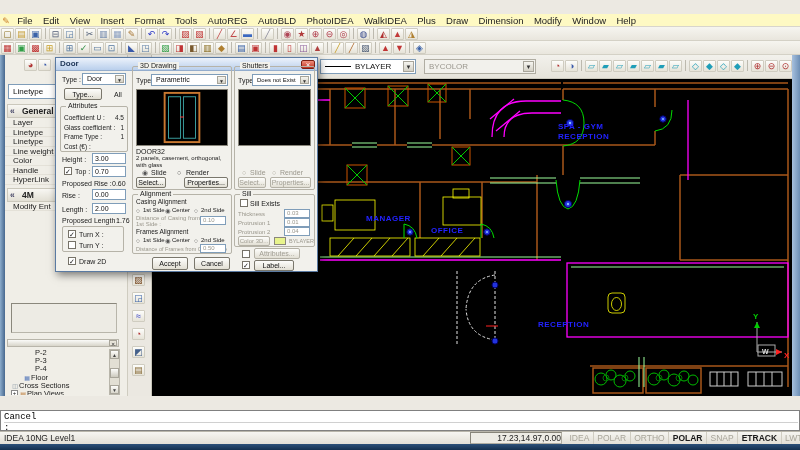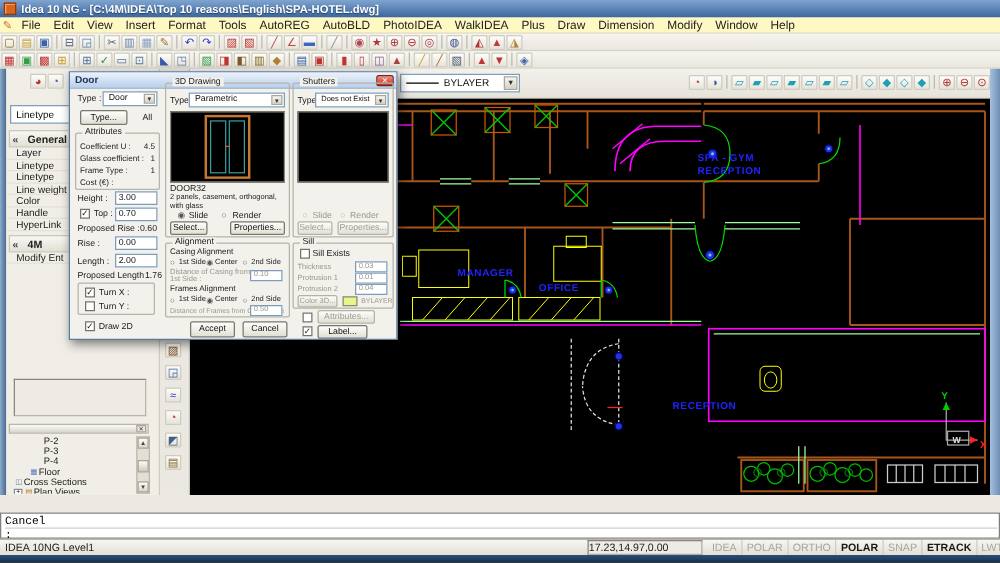--- a/index.html
+++ b/index.html
@@ -108,47 +108,44 @@
   .tab.active{background:#fff;font-weight:bold;color:#000}
   
   #cmd{left:0;top:410px;width:800px;height:21px;background:#fff;border:1px solid #808080;
     font-family:"Liberation Mono",monospace;font-size:9px;color:#000}
   #cmd1{position:absolute;left:3px;top:1px}
   #cmd2{position:absolute;left:3px;top:11px;border-top:1px solid #d0d0d0;width:794px}
   
   #status{left:0;top:431px;width:800px;height:13px;background:linear-gradient(#f6f5f1,#e2dfd6);
     border-top:1px solid #b8b5aa;font-size:8.5px;color:#222}
   #statusleft{position:absolute;left:4px;top:1px}
-  #coords{position:absolute;left:470px;top:0;width:92px;height:12px;line-height:11px;text-align:left;
+  #coords{position:absolute;left:470px;top:0;width:92px;height:12px;line-height:11px;text-align:right;
     border:1px solid #b0ada2;border-top-color:#88857a;border-left-color:#88857a;background:#edebe4}
   #toggles{position:absolute;left:566px;top:0;height:13px;white-space:nowrap}
   .tg{display:inline-block;padding:0 3.5px;height:12px;line-height:12px;color:#a8a59a;border-right:1px solid #d0cdc2}
   .tg.on{color:#1a1a1a;font-weight:bold}
   #bottomstrip{left:0;top:444px;width:800px;height:6px;background:linear-gradient(#2c5079,#14304f)}
 </style>
 </head>
 <body>
 
 <div id="win">
 
-  <div id="titlebar" class="abs">
-    <span id="appicon"></span>
-    <span id="titletext">Idea 10 NG  - [C:\4M\IDEA\Top 10 reasons\English\SPA-HOTEL.dwg]</span>
-  </div>
 
   <div id="menubar" class="abs">
     <span id="menuicon">✎</span><span><span class="menu-item">File</span><span class="menu-item">Edit</span><span class="menu-item">View</span><span class="menu-item">Insert</span><span class="menu-item">Format</span><span class="menu-item">Tools</span><span class="menu-item">AutoREG</span><span class="menu-item">AutoBLD</span><span class="menu-item">PhotoIDEA</span><span class="menu-item">WalkIDEA</span><span class="menu-item">Plus</span><span class="menu-item">Draw</span><span class="menu-item">Dimension</span><span class="menu-item">Modify</span><span class="menu-item">Window</span><span class="menu-item">Help</span></span>
   </div>
 
   <div id="tb1" class="tb abs"><span class="icon" style="color: rgb(138, 109, 30);">▢</span><span class="icon" style="color: rgb(200, 162, 60);">▤</span><span class="icon" style="color: rgb(58, 98, 168);">▣</span><span class="sep"></span><span class="icon" style="color: rgb(85, 96, 122);">⊟</span><span class="icon" style="color: rgb(91, 126, 166);">◲</span><span class="sep"></span><span class="icon" style="color: rgb(74, 90, 116);">✂</span><span class="icon" style="color: rgb(111, 135, 173);">▥</span><span class="icon" style="color: rgb(143, 163, 196);">▦</span><span class="icon" style="color: rgb(165, 115, 46);">✎</span><span class="sep"></span><span class="icon" style="color: rgb(41, 54, 196);">↶</span><span class="icon" style="color: rgb(41, 54, 196);">↷</span><span class="sep"></span><span class="icon" style="color: rgb(192, 52, 52);">▨</span><span class="icon" style="color: rgb(192, 52, 52);">▧</span><span class="sep"></span><span class="icon" style="color: rgb(194, 72, 72);">╱</span><span class="icon" style="color: rgb(194, 72, 72);">∠</span><span class="icon" style="color: rgb(58, 104, 192);">▬</span><span class="sep"></span><span class="icon" style="color: rgb(138, 138, 154);">╱</span><span class="sep"></span><span class="icon" style="color: rgb(176, 72, 88);">◉</span><span class="icon" style="color: rgb(176, 58, 58);">★</span><span class="icon" style="color: rgb(176, 58, 72);">⊕</span><span class="icon" style="color: rgb(176, 58, 72);">⊖</span><span class="icon" style="color: rgb(176, 58, 72);">◎</span><span class="sep"></span><span class="icon" style="color: rgb(53, 72, 140);">◍</span><span class="sep"></span><span class="icon" style="color: rgb(176, 48, 48);">◭</span><span class="icon" style="color: rgb(194, 58, 58);">▲</span><span class="icon" style="color: rgb(176, 128, 48);">◮</span></div>
   <div id="tb2" class="tb abs"><span class="icon" style="color: rgb(192, 52, 52);">▦</span><span class="icon" style="color: rgb(47, 158, 70);">▣</span><span class="icon" style="color: rgb(192, 52, 52);">▩</span><span class="icon" style="color: rgb(200, 160, 42);">⊞</span><span class="sep"></span><span class="icon" style="color: rgb(85, 120, 160);">⊞</span><span class="icon" style="color: rgb(47, 142, 70);">✓</span><span class="icon" style="color: rgb(85, 120, 160);">▭</span><span class="icon" style="color: rgb(85, 120, 160);">⊡</span><span class="sep"></span><span class="icon" style="color: rgb(58, 90, 170);">◣</span><span class="icon" style="color: rgb(91, 126, 166);">◳</span><span class="sep"></span><span class="icon" style="color: rgb(47, 158, 70);">▧</span><span class="icon" style="color: rgb(192, 52, 52);">◨</span><span class="icon" style="color: rgb(122, 90, 46);">◧</span><span class="icon" style="color: rgb(138, 109, 30);">▥</span><span class="icon" style="color: rgb(176, 128, 48);">◆</span><span class="sep"></span><span class="icon" style="color: rgb(58, 98, 168);">▤</span><span class="icon" style="color: rgb(192, 52, 52);">▣</span><span class="sep"></span><span class="icon" style="color: rgb(192, 52, 52);">▮</span><span class="icon" style="color: rgb(192, 52, 52);">▯</span><span class="icon" style="color: rgb(138, 90, 154);">◫</span><span class="icon" style="color: rgb(176, 64, 64);">▲</span><span class="sep"></span><span class="icon" style="color: rgb(200, 160, 42);">╱</span><span class="icon" style="color: rgb(176, 106, 46);">╱</span><span class="icon" style="color: rgb(74, 90, 116);">▧</span><span class="sep"></span><span class="icon" style="color: rgb(192, 52, 52);">▲</span><span class="icon" style="color: rgb(192, 52, 52);">▼</span><span class="sep"></span><span class="icon" style="color: rgb(58, 98, 168);">◈</span></div>
 
   <div id="row3" class="abs">
     <span id="row3left"><span class="icon" style="color: rgb(176, 52, 52);">◕</span><span class="icon" style="color: rgb(58, 90, 170);">◔</span></span>
     <span class="combo" style="left:320px;top:4px;width:96px"><span class="linesample"></span><span>BYLAYER</span><span class="dd">▼</span></span>
+    <span class="combo dis" style="left:424px;top:4px;width:112px"><span>BYCOLOR</span><span class="dd">▼</span></span>
     <span id="row3right"><span class="icon" style="color: rgb(176, 52, 52);">◔</span><span class="icon" style="color: rgb(58, 90, 170);">◑</span><span class="sep"></span><span class="icon" style="color: rgb(31, 158, 184);">▱</span><span class="icon" style="color: rgb(31, 158, 184);">▰</span><span class="icon" style="color: rgb(31, 158, 184);">▱</span><span class="icon" style="color: rgb(31, 158, 184);">▰</span><span class="icon" style="color: rgb(31, 158, 184);">▱</span><span class="icon" style="color: rgb(31, 158, 184);">▰</span><span class="icon" style="color: rgb(31, 158, 184);">▱</span><span class="sep"></span><span class="icon" style="color: rgb(31, 158, 184);">◇</span><span class="icon" style="color: rgb(31, 158, 184);">◆</span><span class="icon" style="color: rgb(31, 158, 184);">◇</span><span class="icon" style="color: rgb(31, 158, 184);">◆</span><span class="sep"></span><span class="icon" style="color: rgb(176, 52, 52);">⊕</span><span class="icon" style="color: rgb(176, 52, 52);">⊖</span><span class="icon" style="color: rgb(176, 52, 52);">⊙</span><span class="icon" style="color: rgb(176, 52, 52);">⊗</span></span>
   </div>
 
   <div id="canvas" class="abs">
     <svg viewBox="0 0 640 317" width="640" height="317">
       <rect x="0" y="0" width="640" height="317" fill="#000"></rect>
 
       <g stroke="#a8571a" fill="none" stroke-width="1.5">
         <path d="M166,4 H409 M166,10 H409 M411,4 H636 M411,10 H636"></path>
         <path d="M178,10 V66 M243,10 V66 M288,10 V60 M318,10 V40"></path>

